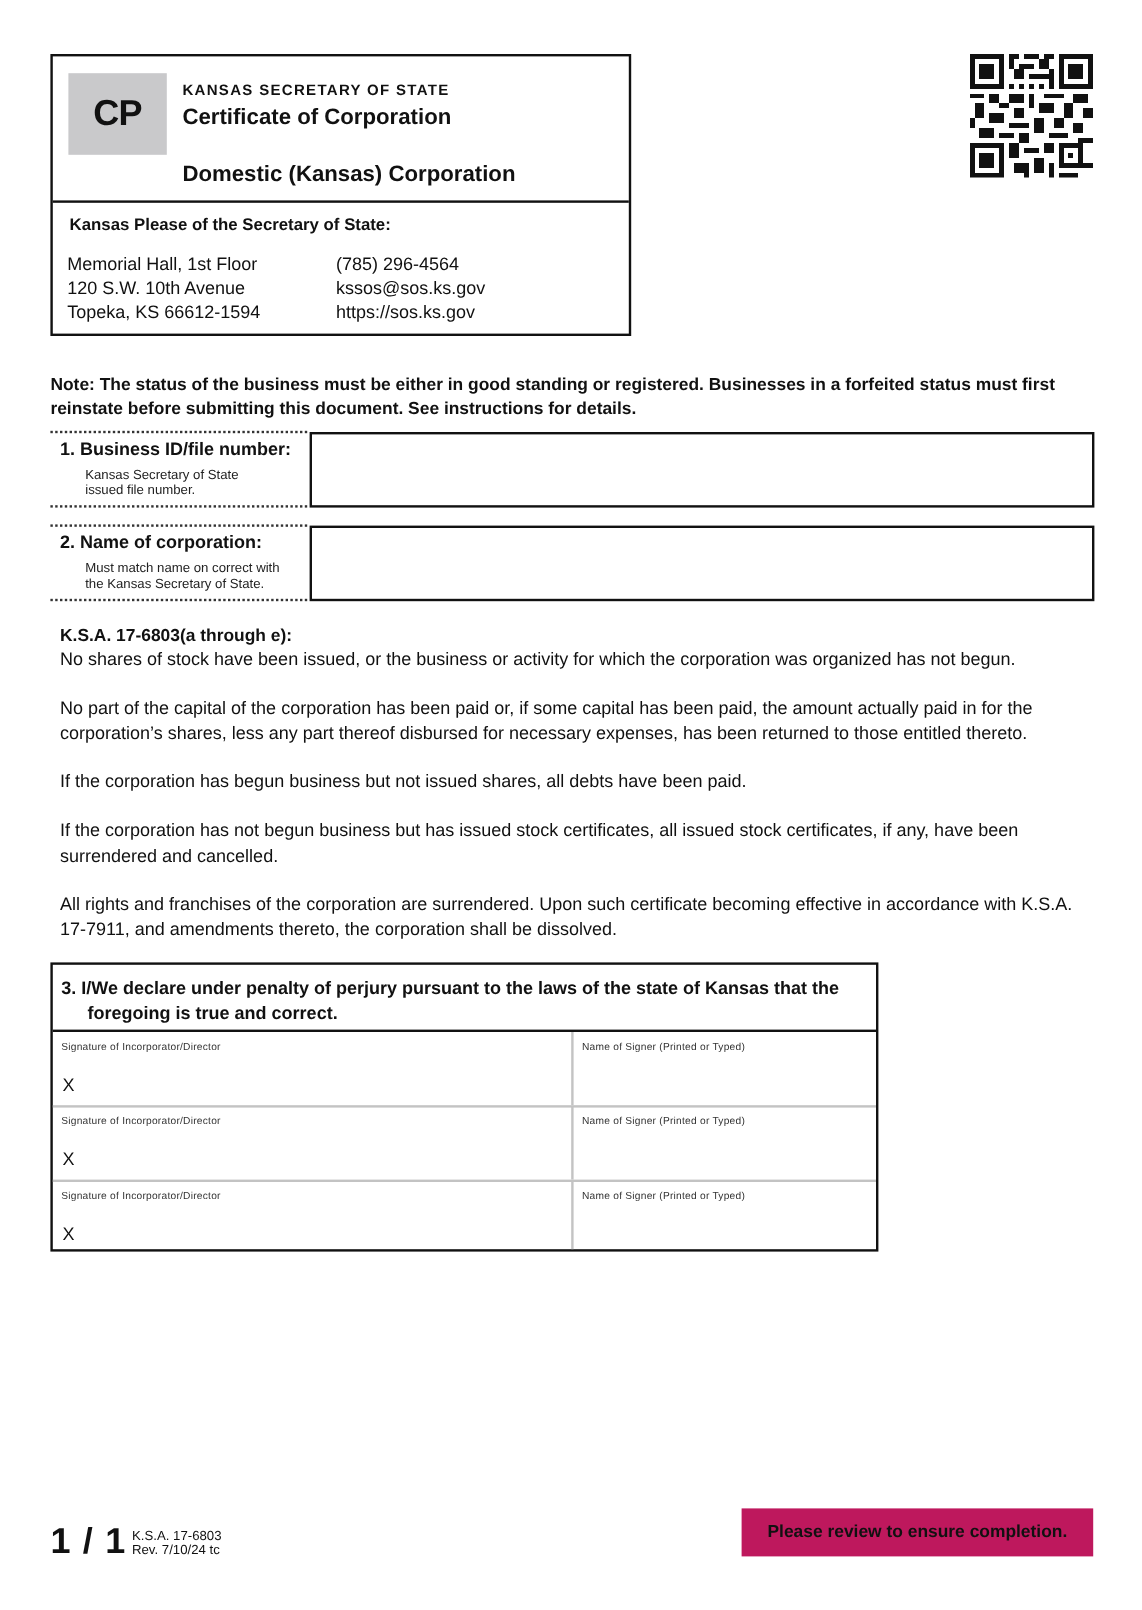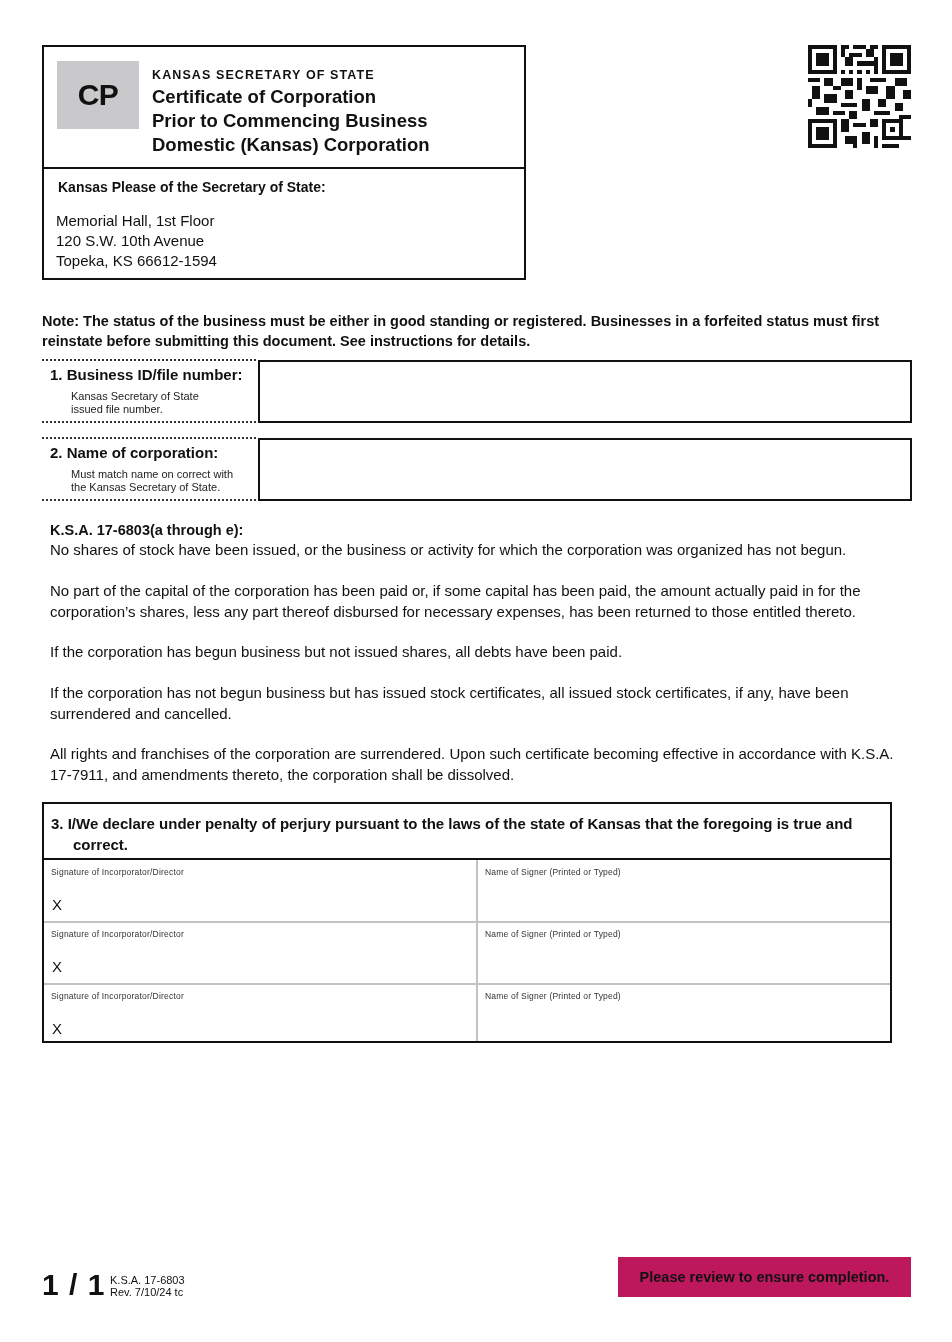--- a/index.html
+++ b/index.html
@@ -62,21 +62,21 @@
   }
 
   
   .ksa-head { left: 50px; top: 522px; font-size: 14.5px; font-weight: bold; }
   .ksa-para {
     position: absolute; left: 50px; width: 860px; font-size: 15px; line-height: 20.5px;
   }
 
   
   .decl-box {
-    left: 42px; top: 802px; width: 850px; height: 241px;
+    left: 42px; top: 802px; width: 690px; height: 241px;
     border: 2.5px solid #111; box-sizing: border-box;
   }
   .decl-head {
     position: absolute; left: 0; top: 0; right: 0; height: 56px;
     border-bottom: 2.5px solid #111; box-sizing: border-box;
   }
   .decl-text {
     position: absolute; left: 7px; top: 9px; right: 20px; font-size: 15px; font-weight: bold; line-height: 21px;
     padding-left: 22px; text-indent: -22px;
   }
@@ -106,28 +106,32 @@
   }
 </style>
 </head>
 <body>
 
 <div class="abs header-box">
   <div class="header-top">
     <div class="cp-badge">CP</div>
     <div class="agency">KANSAS SECRETARY OF STATE</div>
     <div class="title-line" style="top:38px">Certificate of Corporation</div>
-    <div class="title-line" style="top:62px">Prior to Commencing Business</div>
     <div class="title-line" style="top:86px">Domestic (Kansas) Corporation</div>
   </div>
   <div class="office-title">Kansas Please of the Secretary of State:</div>
   <div class="addr" style="left:12px; top:164px;">
     <div>Memorial Hall, 1st Floor</div>
     <div>120 S.W. 10th Avenue</div>
     <div>Topeka, KS 66612-1594</div>
+  </div>
+  <div class="addr" style="left:236px; top:164px;">
+    <div>(785) 296-4564</div>
+    <div>kssos@sos.ks.gov</div>
+    <div>https://sos.ks.gov</div>
   </div>
 </div>
 
 <svg class="abs qr" viewBox="0 0 25 25" shape-rendering="crispEdges">
   <rect width="25" height="25" fill="#fff"></rect>
   <g fill="#111">
 
     <rect x="0" y="0" width="7" height="7"></rect>
       <rect x="1" y="1" width="5" height="5" fill="#fff"></rect>
       <rect x="2" y="2" width="3" height="3"></rect>

